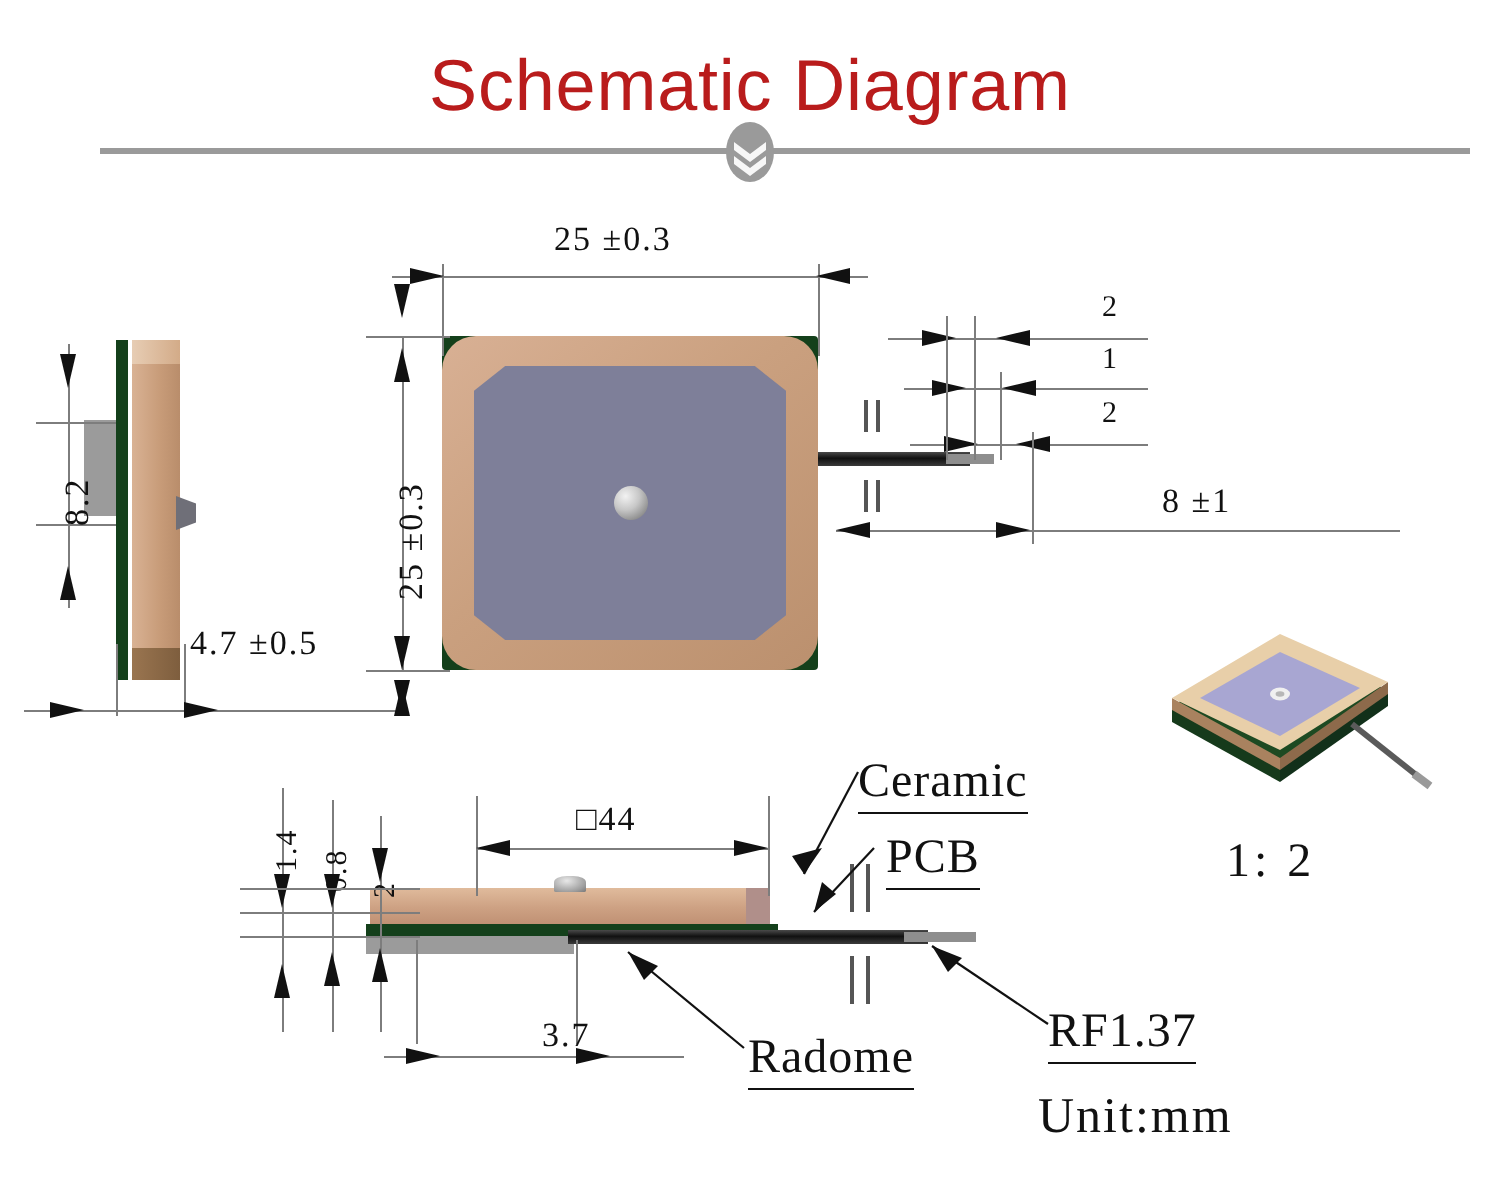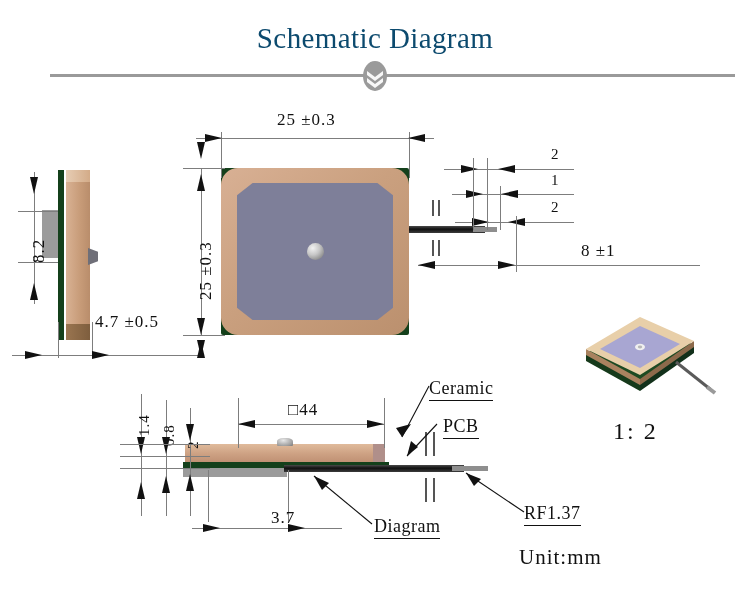--- a/index.html
+++ b/index.html
@@ -7,43 +7,43 @@
     width:750px;height:600px;position:relative;overflow:hidden;
     background:#ffffff;
     font-family:"Liberation Serif", serif;
   }
   .stage{position:absolute;inset:0;}
   .abs{position:absolute;}
 
   
   #title{
     left:0;right:0;top:22px;text-align:center;
-    font-family:Liberation Serif, serif;
-    font-size:29px;color:#0c4a6e;letter-spacing:.4px;
+    font-family:Liberation Sans, sans-serif;
+    font-size:36px;color:#b91c1c;letter-spacing:.4px;
   }
   
   #divider-line{
     left:50px;top:74px;width:685px;height:3px;background:#9a9a9a;
   }
   #divider-badge{
     left:360px;top:60px;width:30px;height:32px;
   }
   
   .ln{background:#7d7d7d;}           
   .hln{height:1px;}
   .vln{width:1px;}
   .dim-txt{
     font-family:"Liberation Serif", serif;
     font-size:17px;color:#111;white-space:nowrap;letter-spacing:1px;
   }
   .dim-txt.small{font-size:15px;}
   .rot{transform-origin:0 0;transform:rotate(-90deg);}
   .lbl{
     font-family:"Liberation Serif", serif;
-    font-size:18px;color:#111;white-space:nowrap;
+    font-size:24px;color:#111;white-space:nowrap;
     border-bottom:1.4px solid #111;padding-bottom:1px;letter-spacing:.5px;
   }
   
   .ar{width:0;height:0;border-top:4px solid transparent;border-bottom:4px solid transparent;}
   .ar.r{border-left:17px solid #111;}
   .ar.l{border-right:17px solid #111;}
   .ar.d{width:0;height:0;border-left:4px solid transparent;border-right:4px solid transparent;border-top:17px solid #111;}
   .ar.u{width:0;height:0;border-left:4px solid transparent;border-right:4px solid transparent;border-bottom:17px solid #111;}
 
   
@@ -252,21 +252,21 @@
     <line x1="524" y1="512" x2="466" y2="473" stroke="#111" stroke-width="1.1"></line>
     <polygon points="466,473 481,479 474,486" fill="#111"></polygon>
 
     <line x1="372" y1="524" x2="314" y2="476" stroke="#111" stroke-width="1.1"></line>
     <polygon points="314,476 329,483 322,490" fill="#111"></polygon>
   </svg>
 
   <div class="abs lbl" style="left:429px;top:378px;">Ceramic</div>
   <div class="abs lbl" style="left:443px;top:416px;">PCB</div>
   <div class="abs lbl" style="left:524px;top:503px;">RF1.37</div>
-  <div class="abs lbl" style="left:374px;top:516px;">Diagram</div>
+  <div class="abs lbl" style="left:374px;top:516px;">Radome</div>
 
   <div class="abs" id="isoview">
     <svg width="140" height="105" viewBox="0 0 140 105">
 
       <polygon points="8,48 62,16 116,40 62,78" fill="#1d4a22"></polygon>
       <polygon points="8,48 8,56 62,86 62,78" fill="#163a1b"></polygon>
       <polygon points="62,78 62,86 116,48 116,40" fill="#12301a"></polygon>
 
       <polygon points="8,44 8,50 62,80 62,74" fill="#a9825f"></polygon>
       <polygon points="62,74 62,80 116,42 116,36" fill="#8d6a4b"></polygon>
@@ -277,15 +277,15 @@
 
       <ellipse cx="62" cy="42" rx="5" ry="3.2" fill="#f0f0f0"></ellipse>
       <ellipse cx="62" cy="42" rx="2.2" ry="1.4" fill="#b7b7b7"></ellipse>
 
       <line x1="98" y1="57" x2="132" y2="84" stroke="#5a5a5a" stroke-width="3"></line>
       <line x1="129" y1="82" x2="137" y2="88" stroke="#9a9a9a" stroke-width="4"></line>
     </svg>
   </div>
   <div class="abs dim-txt" style="left:613px;top:418px;font-size:24px;letter-spacing:2px;">1: 2</div>
 
-  <div class="abs dim-txt" style="left:519px;top:545px;font-size:21px;letter-spacing:1px;">Unit:mm</div>
+  <div class="abs dim-txt" style="left:519px;top:545px;font-size:25px;letter-spacing:1px;">Unit:mm</div>
 
 </div>
 
 </body></html>

